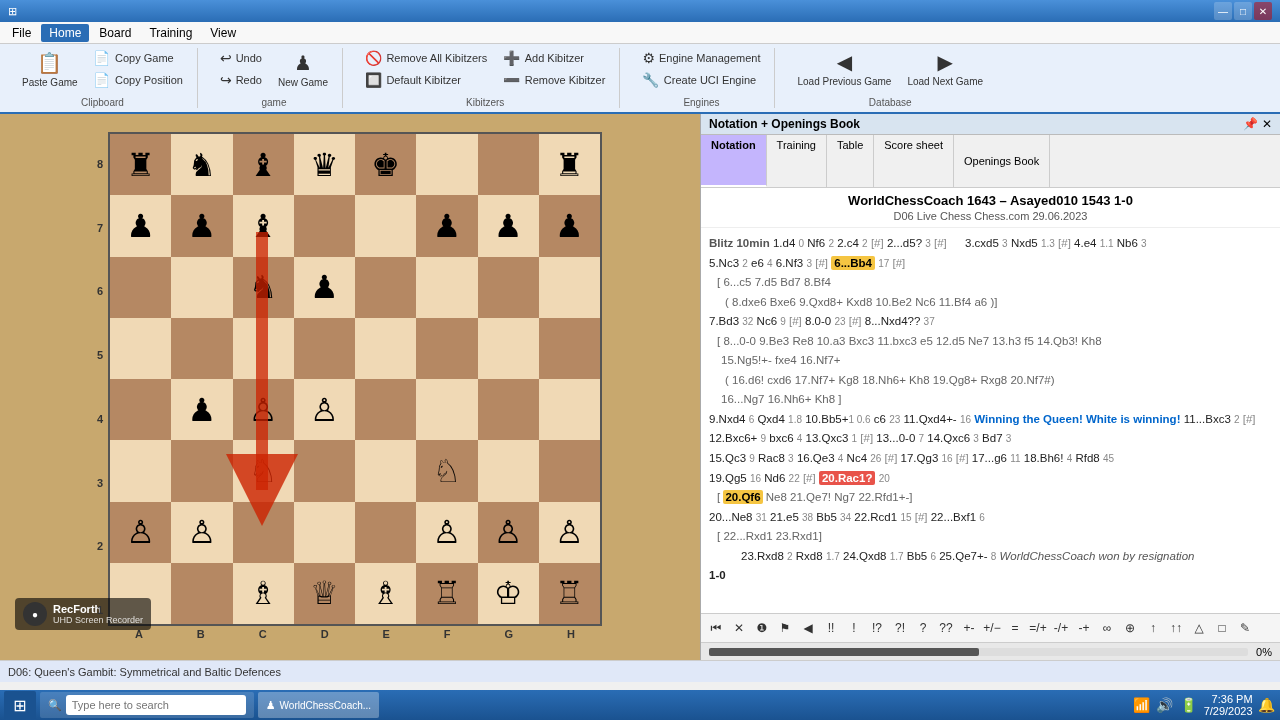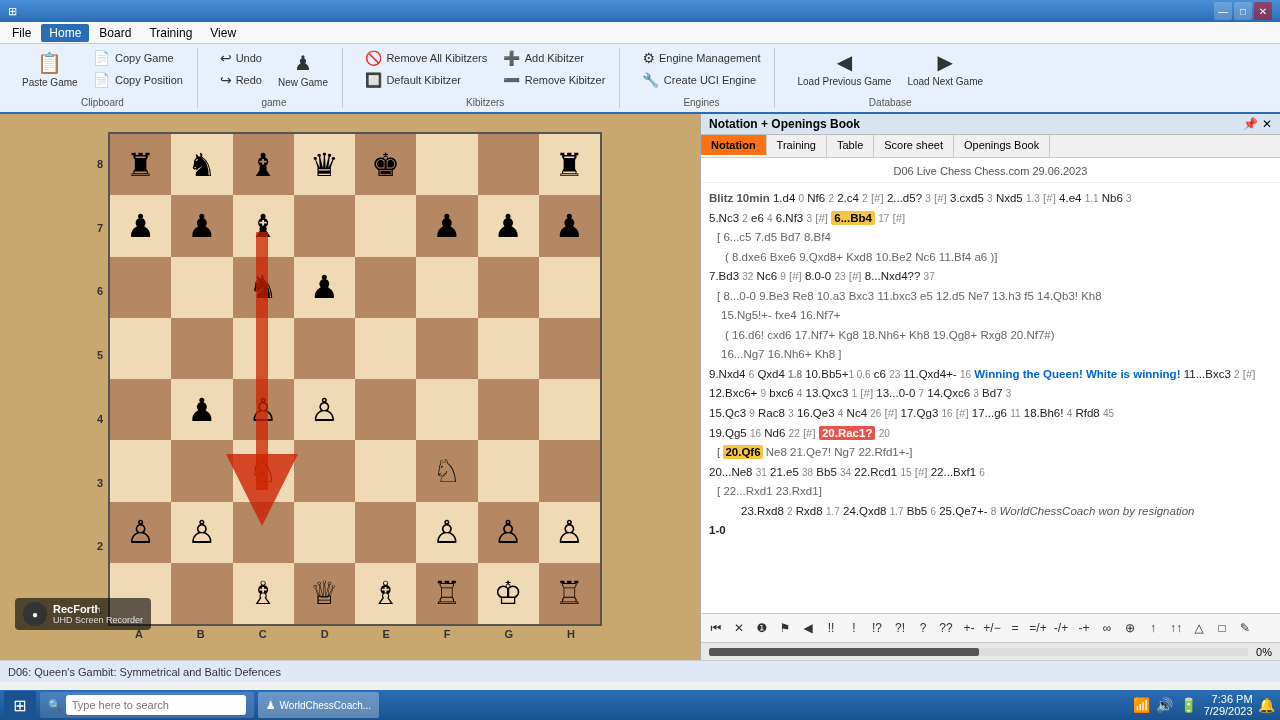--- a/index.html
+++ b/index.html
@@ -536,49 +536,60 @@
 
     <div id="notation-header" style="background:#d8e4f0; padding:3px 8px; display:flex; justify-content:space-between; align-items:center; border-bottom:1px solid #bbb;">
       <span style="font-weight:bold; font-size:12px;">Notation + Openings Book</span>
       <div style="display:flex; gap:4px;">
         <span style="cursor:pointer; font-size:12px;">📌</span>
         <span style="cursor:pointer; font-size:12px;">✕</span>
       </div>
     </div>
 
     <div id="notation-tabs" style="display:flex; border-bottom:1px solid #ccc; background:#f0f0f0;">
-      <div class="notation-tab active" style="padding:4px 10px; cursor:pointer; font-size:11px; border-right:1px solid #ccc; background:#f97316; font-weight:bold;">Notation</div>
+      <div class="notation-tab active" style="padding:4px 10px; cursor:pointer; font-size:11px; border-right:1px solid #ccc; background:#c4b5fd; font-weight:bold;">Notation</div>
       <div class="notation-tab" style="padding:4px 10px; cursor:pointer; font-size:11px; border-right:1px solid #ccc;">Training</div>
       <div class="notation-tab" style="padding:4px 10px; cursor:pointer; font-size:11px; border-right:1px solid #ccc;">Table</div>
       <div class="notation-tab" style="padding:4px 10px; cursor:pointer; font-size:11px; border-right:1px solid #ccc;">Score sheet</div>
-      <div class="notation-tab" style="padding:4px 10px; cursor:pointer; font-size:11px; border-right:1px solid #ccc;">Openings Book</div>
+      <div class="notation-tab" style="padding:20px 10px; cursor:pointer; font-size:11px; border-right:1px solid #ccc;">Openings Book</div>
     </div>
 
     <div id="game-info" style="padding:5px 8px; border-bottom:1px solid #eee; text-align:center;">
+      <div style="font-size:13px; font-weight:bold;">
+        <span>WorldChessCoach</span>
+        <span> </span>
+        <span>1643</span>
+        <span>  –  </span>
+        <span>Asayed010</span>
+        <span> </span>
+        <span>1543</span>
+        <span>  </span>
+        <span>1-0</span>
+      </div>
       <div style="font-size:11px; color:#555; margin-top:2px;">
         <span>D06</span>
         <span> </span>
         <span>Live Chess Chess.com</span>
         <span> </span>
         <span>29.06.2023</span>
       </div>
     </div>
 
     <div id="moves-content" style="flex:1; overflow-y:auto; padding:6px 8px; font-size:11.5px; line-height:1.7; color:#222;">
       <span style="font-weight:bold; color:#555;">Blitz 10min</span>
       <span> </span>
       <span style="cursor:pointer;">1.d4</span> <span style="color:#888;font-size:10px;">0</span>
       <span> </span>
       <span style="cursor:pointer;">Nf6</span> <span style="color:#888;font-size:10px;">2</span>
       <span> </span>
       <span style="cursor:pointer;">2.c4</span> <span style="color:#888;font-size:10px;">2</span> <span style="color:#888;">[#]</span>
       <span> </span>
       <span style="cursor:pointer;">2...d5?</span> <span style="color:#888;font-size:10px;">3</span> <span style="color:#888;">[#]</span>
       <span> </span>
-      <span style="cursor:pointer;">3.cxd5</span> <span style="color:#888;font-size:10px;">3</span>
+      <span style="cursor:pointer;margin-left:15px;">3.cxd5</span> <span style="color:#888;font-size:10px;">3</span>
       <span> </span>
       <span style="cursor:pointer;">Nxd5</span> <span style="color:#888;font-size:10px;">1.3</span> <span style="color:#888;">[#]</span>
       <span> </span>
       <span style="cursor:pointer;">4.e4</span> <span style="color:#888;font-size:10px;">1.1</span>
       <span> </span>
       <span style="cursor:pointer;">Nb6</span> <span style="color:#888;font-size:10px;">3</span><br>
       
       <span style="cursor:pointer;">5.Nc3</span> <span style="color:#888;font-size:10px;">2</span>
       <span> </span>
       <span style="cursor:pointer;">e6</span> <span style="color:#888;font-size:10px;">4</span>
@@ -598,21 +609,21 @@
       <span> </span>
       <span style="cursor:pointer;">8...Nxd4??</span> <span style="color:#888;font-size:10px;">37</span><br>
       
       <span style="color:#666; margin-left:8px;">[ 8...0-0  9.Be3  Re8  10.a3  Bxc3  11.bxc3  e5  12.d5  Ne7  13.h3  f5  14.Qb3!  Kh8</span><br>
       <span style="color:#666; margin-left:12px;text-align:right;">15.Ng5!+-  fxe4  16.Nf7+</span><br>
       <span style="color:#666; margin-left:16px;">( 16.d6!  cxd6  17.Nf7+  Kg8  18.Nh6+  Kh8  19.Qg8+  Rxg8  20.Nf7#)</span><br>
       <span style="color:#666; margin-left:12px;">16...Ng7  16.Nh6+  Kh8 ]</span><br>
       
       <span style="cursor:pointer;">9.Nxd4</span> <span style="color:#888;font-size:10px;">6</span>
       <span> </span>
-      <span style="cursor:pointer;">Qxd4</span> <span style="color:#888;font-size:10px;font-weight:bold;">1.8</span>
+      <span style="cursor:pointer;">Qxd4</span> <span style="color:#888;font-size:10px;">1.8</span>
       <span> </span>
       <span style="cursor:pointer;">10.Bb5+</span><span style="color:#888;font-size:10px;">1 0.6</span>
       <span> </span>
       <span style="cursor:pointer;">c6</span> <span style="color:#888;font-size:10px;">23</span>
       <span> </span>
       <span style="cursor:pointer;">11.Qxd4+-</span> <span style="color:#888;font-size:10px;">16</span>
       <span> </span>
       <span style="color:#0066cc; font-weight:bold;">Winning the Queen! White is winning!</span>
       <span> </span>
       <span style="cursor:pointer;">11...Bxc3</span> <span style="color:#888;font-size:10px;">2</span> <span style="color:#888;">[#]</span>

